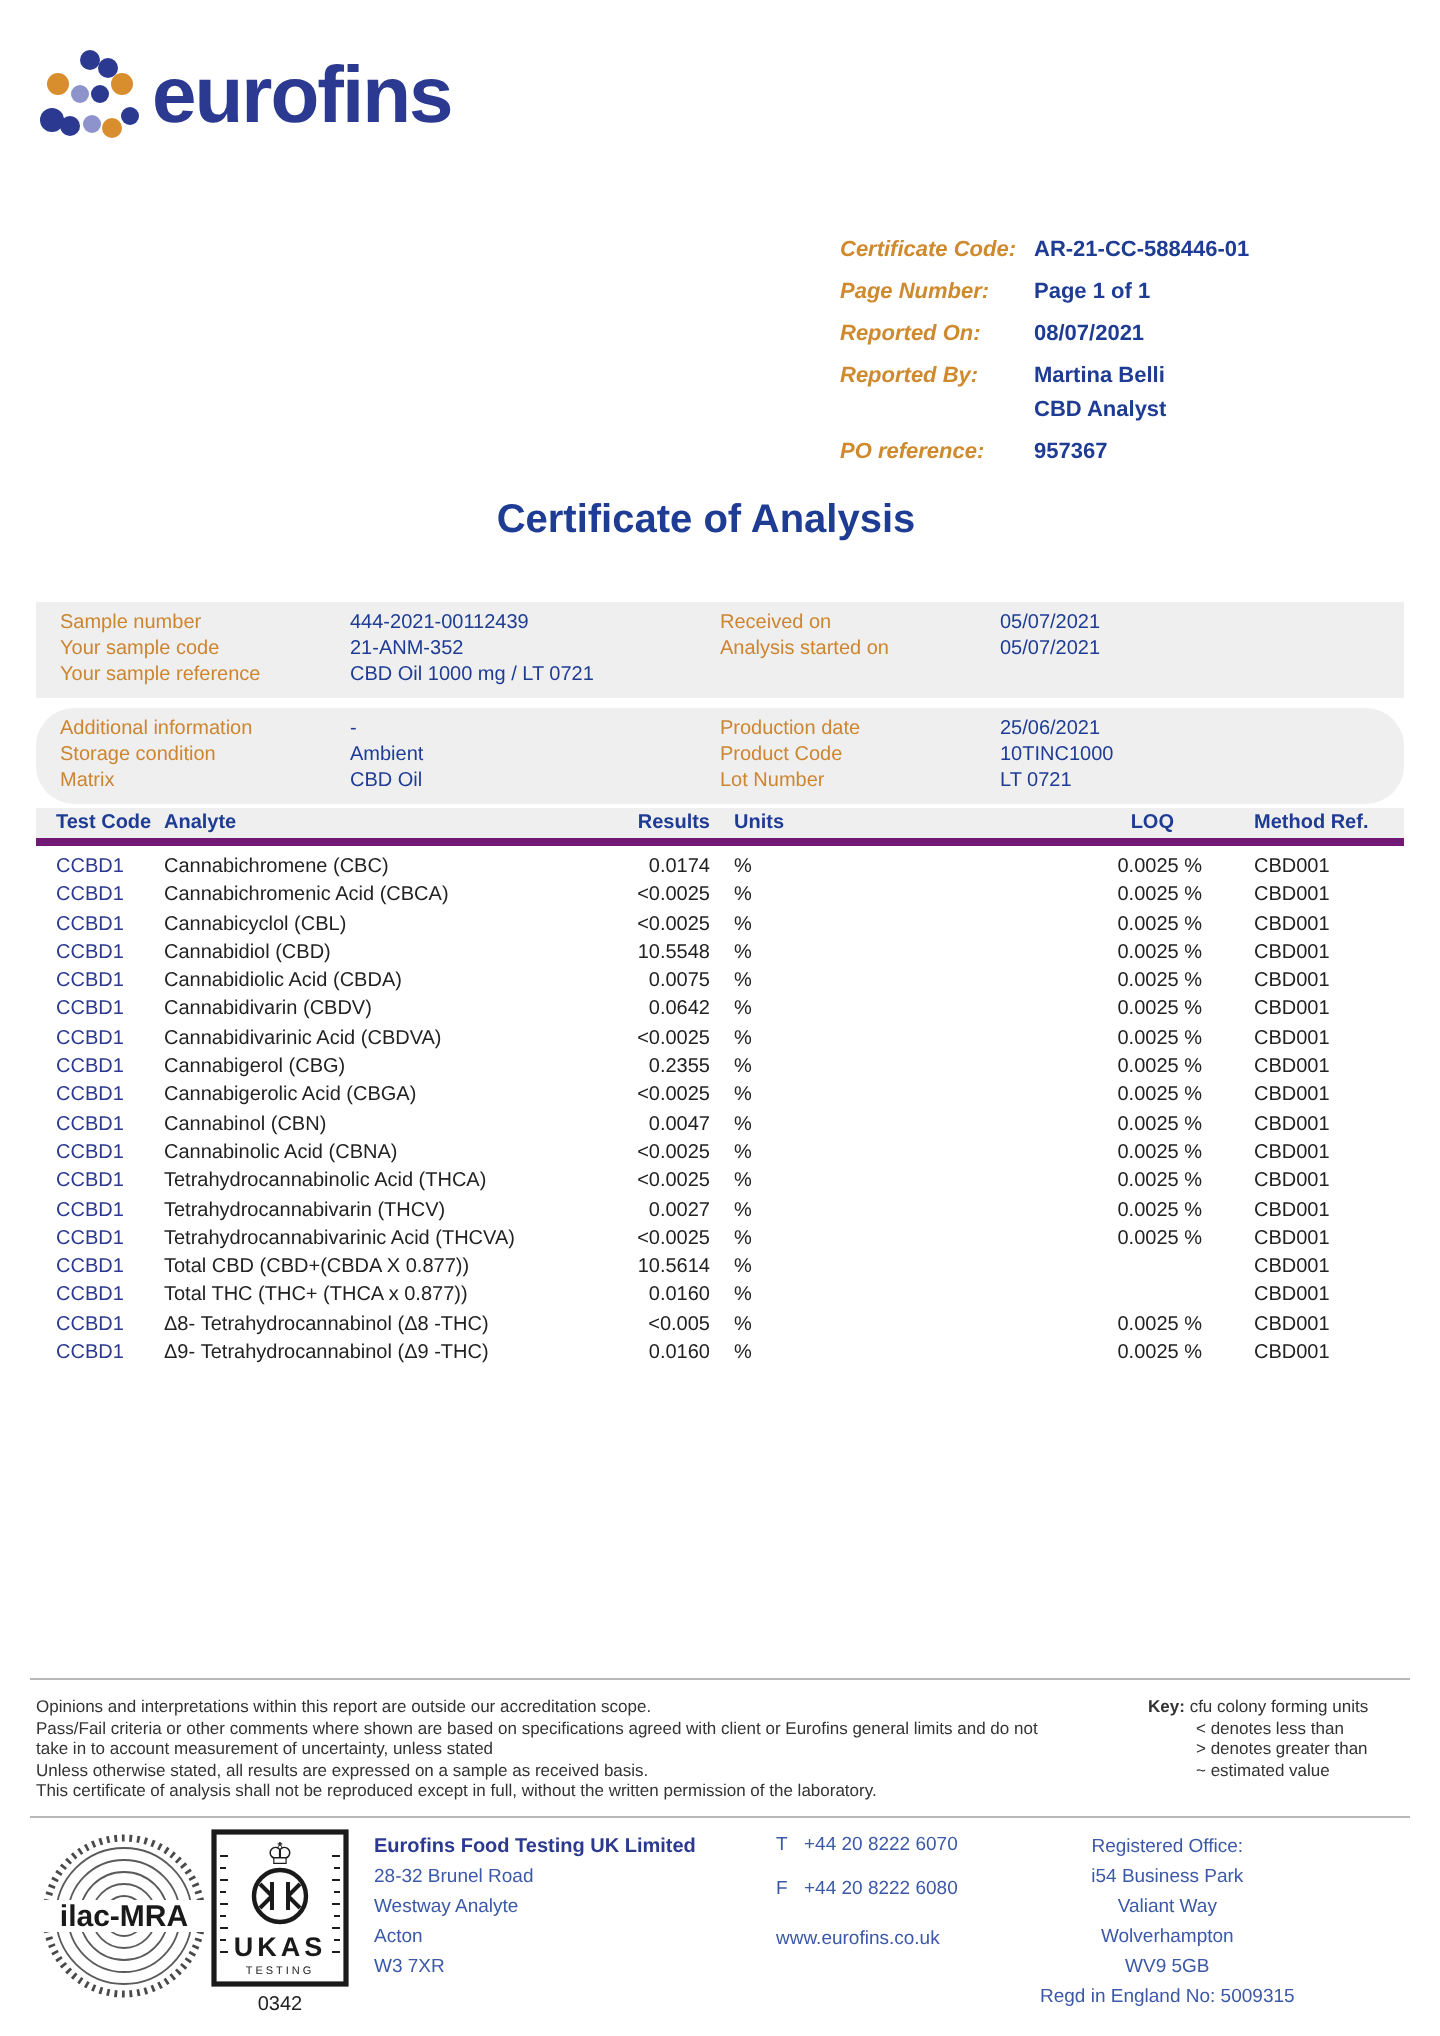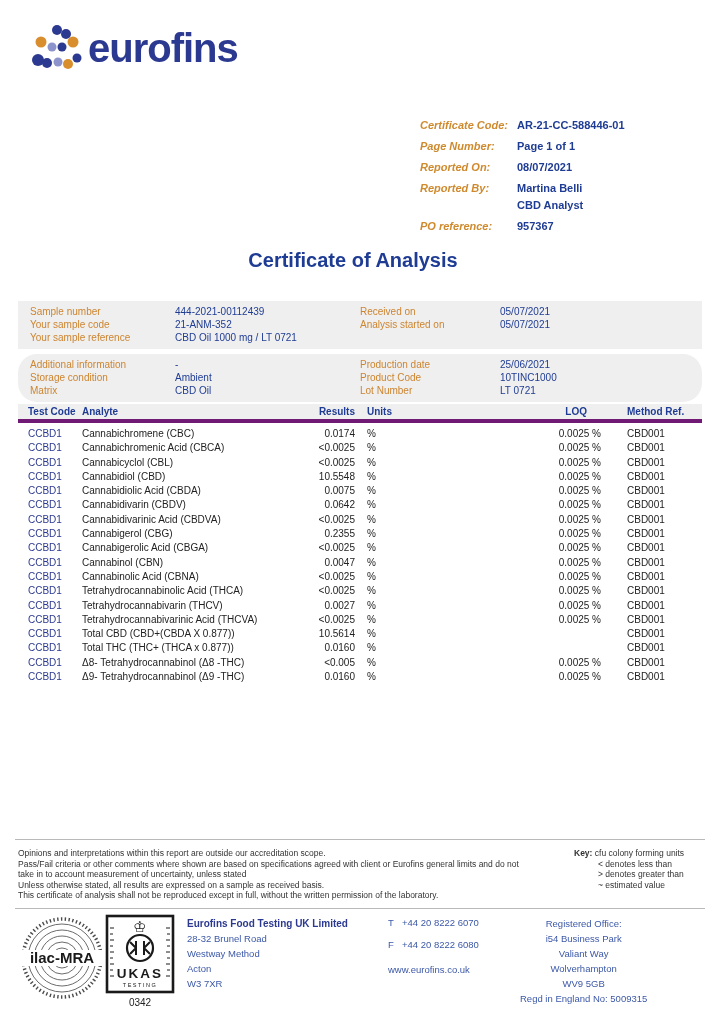--- a/index.html
+++ b/index.html
@@ -1,21 +1,21 @@
 <!DOCTYPE html>
 <html><head>
 <meta charset="utf-8">
 <style>
   * { margin:0; padding:0; box-sizing:border-box; }
   html,body { background:#fff; }
   body { font-family:"Liberation Sans", sans-serif; }
   .page { position:relative; width:720px; height:1018px; background:#fff; overflow:hidden; }
 
   
-  .brand { position:absolute; left:28px; top:20px; display:flex; align-items:center;justify-content:flex-end; }
+  .brand { position:absolute; left:16px; top:20px; display:flex; align-items:center;justify-content:flex-end; }
   .brand svg { display:block; }
   .brand-name { font-size:40px; font-weight:bold; letter-spacing:-1px; color:#2b3990; margin-left:4px; line-height:56px; }
 
   
   .meta { position:absolute; left:420px; top:119px; font-size:11px; }
   .meta-row { display:flex; margin-bottom:8px; line-height:13px; }
   .meta-label { width:97px; color:#cf8a2e; font-style:italic; font-weight:bold; }
   .meta-value { color:#1f3c94; font-weight:bold; }
   .meta-value .sub { margin-top:4px; }
   .meta-row.po { margin-top:0; }
@@ -371,21 +371,21 @@
       <path d="M39,27 v14 M39,34 l6,-6 M39,34 l6,6" fill="none" stroke="#1a1a1a" stroke-width="2"></path>
       <text x="35" y="64" text-anchor="middle" font-family="Liberation Sans, sans-serif" font-size="13.5" font-weight="bold" letter-spacing="2" fill="#1a1a1a">UKAS</text>
       <text x="35" y="73" text-anchor="middle" font-family="Liberation Sans, sans-serif" font-size="5.5" letter-spacing="1.5" fill="#1a1a1a">TESTING</text>
     </svg>
   </div>
   <div class="ukas-num">0342</div>
 
   <div class="f-company">
     <div class="name">Eurofins Food Testing UK Limited</div>
     <div>28-32 Brunel Road</div>
-    <div>Westway Method</div>
+    <div>Westway Analyte</div>
     <div>Acton</div>
     <div>W3 7XR</div>
   </div>
 
   <div class="f-contact">
     <div class="row">
       <span class="lbl">T</span>
       <span>+44 20 8222 6070</span>
     </div>
     <div class="row">

